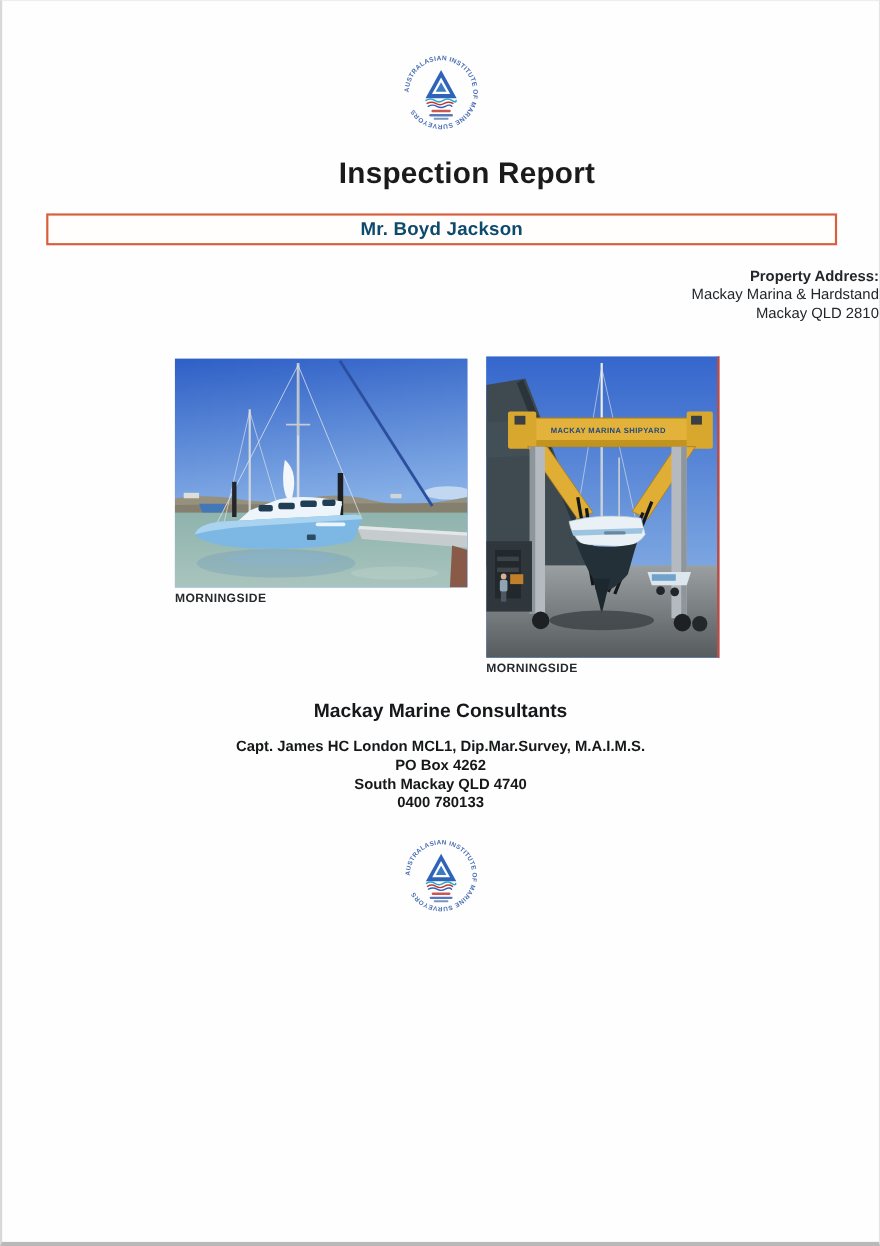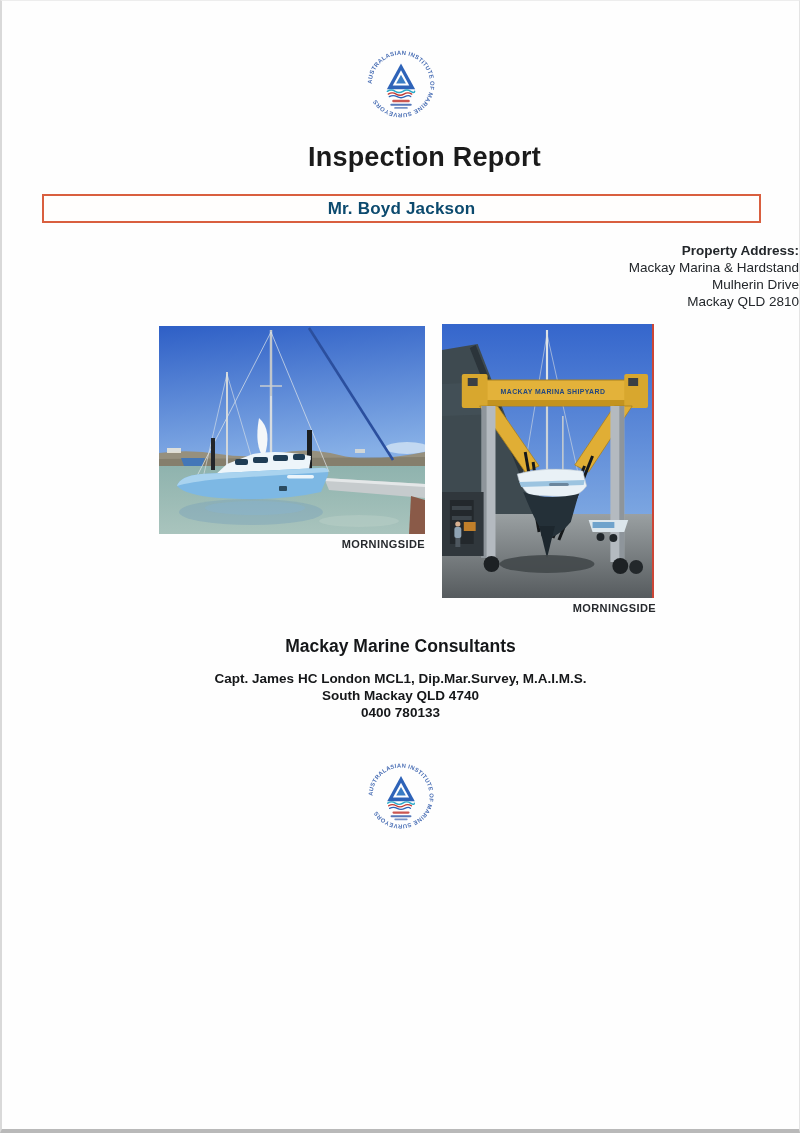--- a/index.html
+++ b/index.html
@@ -63,21 +63,21 @@
     overflow: hidden;
     background: #4c7fd2;
   }
   .photo-left  { top: 325px; left: 157px; width: 266px; height: 208px; }
   .photo-right { top: 323px; left: 440px; width: 212px; height: 274px;
                  border-right: 2px solid #cc4636; }
   .photo svg { display: block; width: 100%; height: 100%; }
 
   .photo-caption {
     position: absolute;
-    text-align: right;
+    text-align: left;
     font-size: 11px;
     font-weight: bold;
     color: #26292d;
     letter-spacing: 0.4px;
   }
   .caption-left  { top: 537px; left: 157px; width: 266px; }
   .caption-right { top: 601px; left: 440px; width: 214px; }
 
   .consultant-block {
     position: absolute;
@@ -132,21 +132,20 @@
 
   <div class="doc-title">Inspection Report</div>
 
   <div class="client-box">
     <span class="client-name">Mr. Boyd Jackson</span>
   </div>
 
   <div class="property-block">
     <div class="property-label">Property Address:</div>
     <div>Mackay Marina &amp; Hardstand</div>
-    <div>Mulherin Drive</div>
     <div>Mackay QLD 2810</div>
   </div>
 
   <div class="photo photo-left">
     <svg viewBox="0 0 266 208" preserveAspectRatio="none">
       <defs>
         <linearGradient id="skyL" x1="0" y1="0" x2="0.2" y2="1">
           <stop offset="0" stop-color="#2e5fc6"></stop>
           <stop offset="1" stop-color="#86afe6"></stop>
         </linearGradient>
@@ -294,20 +293,21 @@
       </g>
     </svg>
   </div>
 
   <div class="photo-caption caption-left">MORNINGSIDE</div>
   <div class="photo-caption caption-right">MORNINGSIDE</div>
 
   <div class="consultant-block">
     <div class="consultant-company">Mackay Marine Consultants</div>
     <div class="consultant-line">Capt. James HC London MCL1, Dip.Mar.Survey, M.A.I.M.S.</div>
+    <div class="consultant-line">PO Box 4262</div>
     <div class="consultant-line">South Mackay QLD 4740</div>
     <div class="consultant-line">0400 780133</div>
   </div>
 
   <div class="seal seal-bottom">
     <svg width="76" height="76" viewBox="0 0 80 80">
       <defs>
         <path id="arcBottom" d="M 10 40 A 30 30 0 1 1 70 40 A 30 30 0 1 1 10 40"></path>
       </defs>
       <text class="ring-text">

